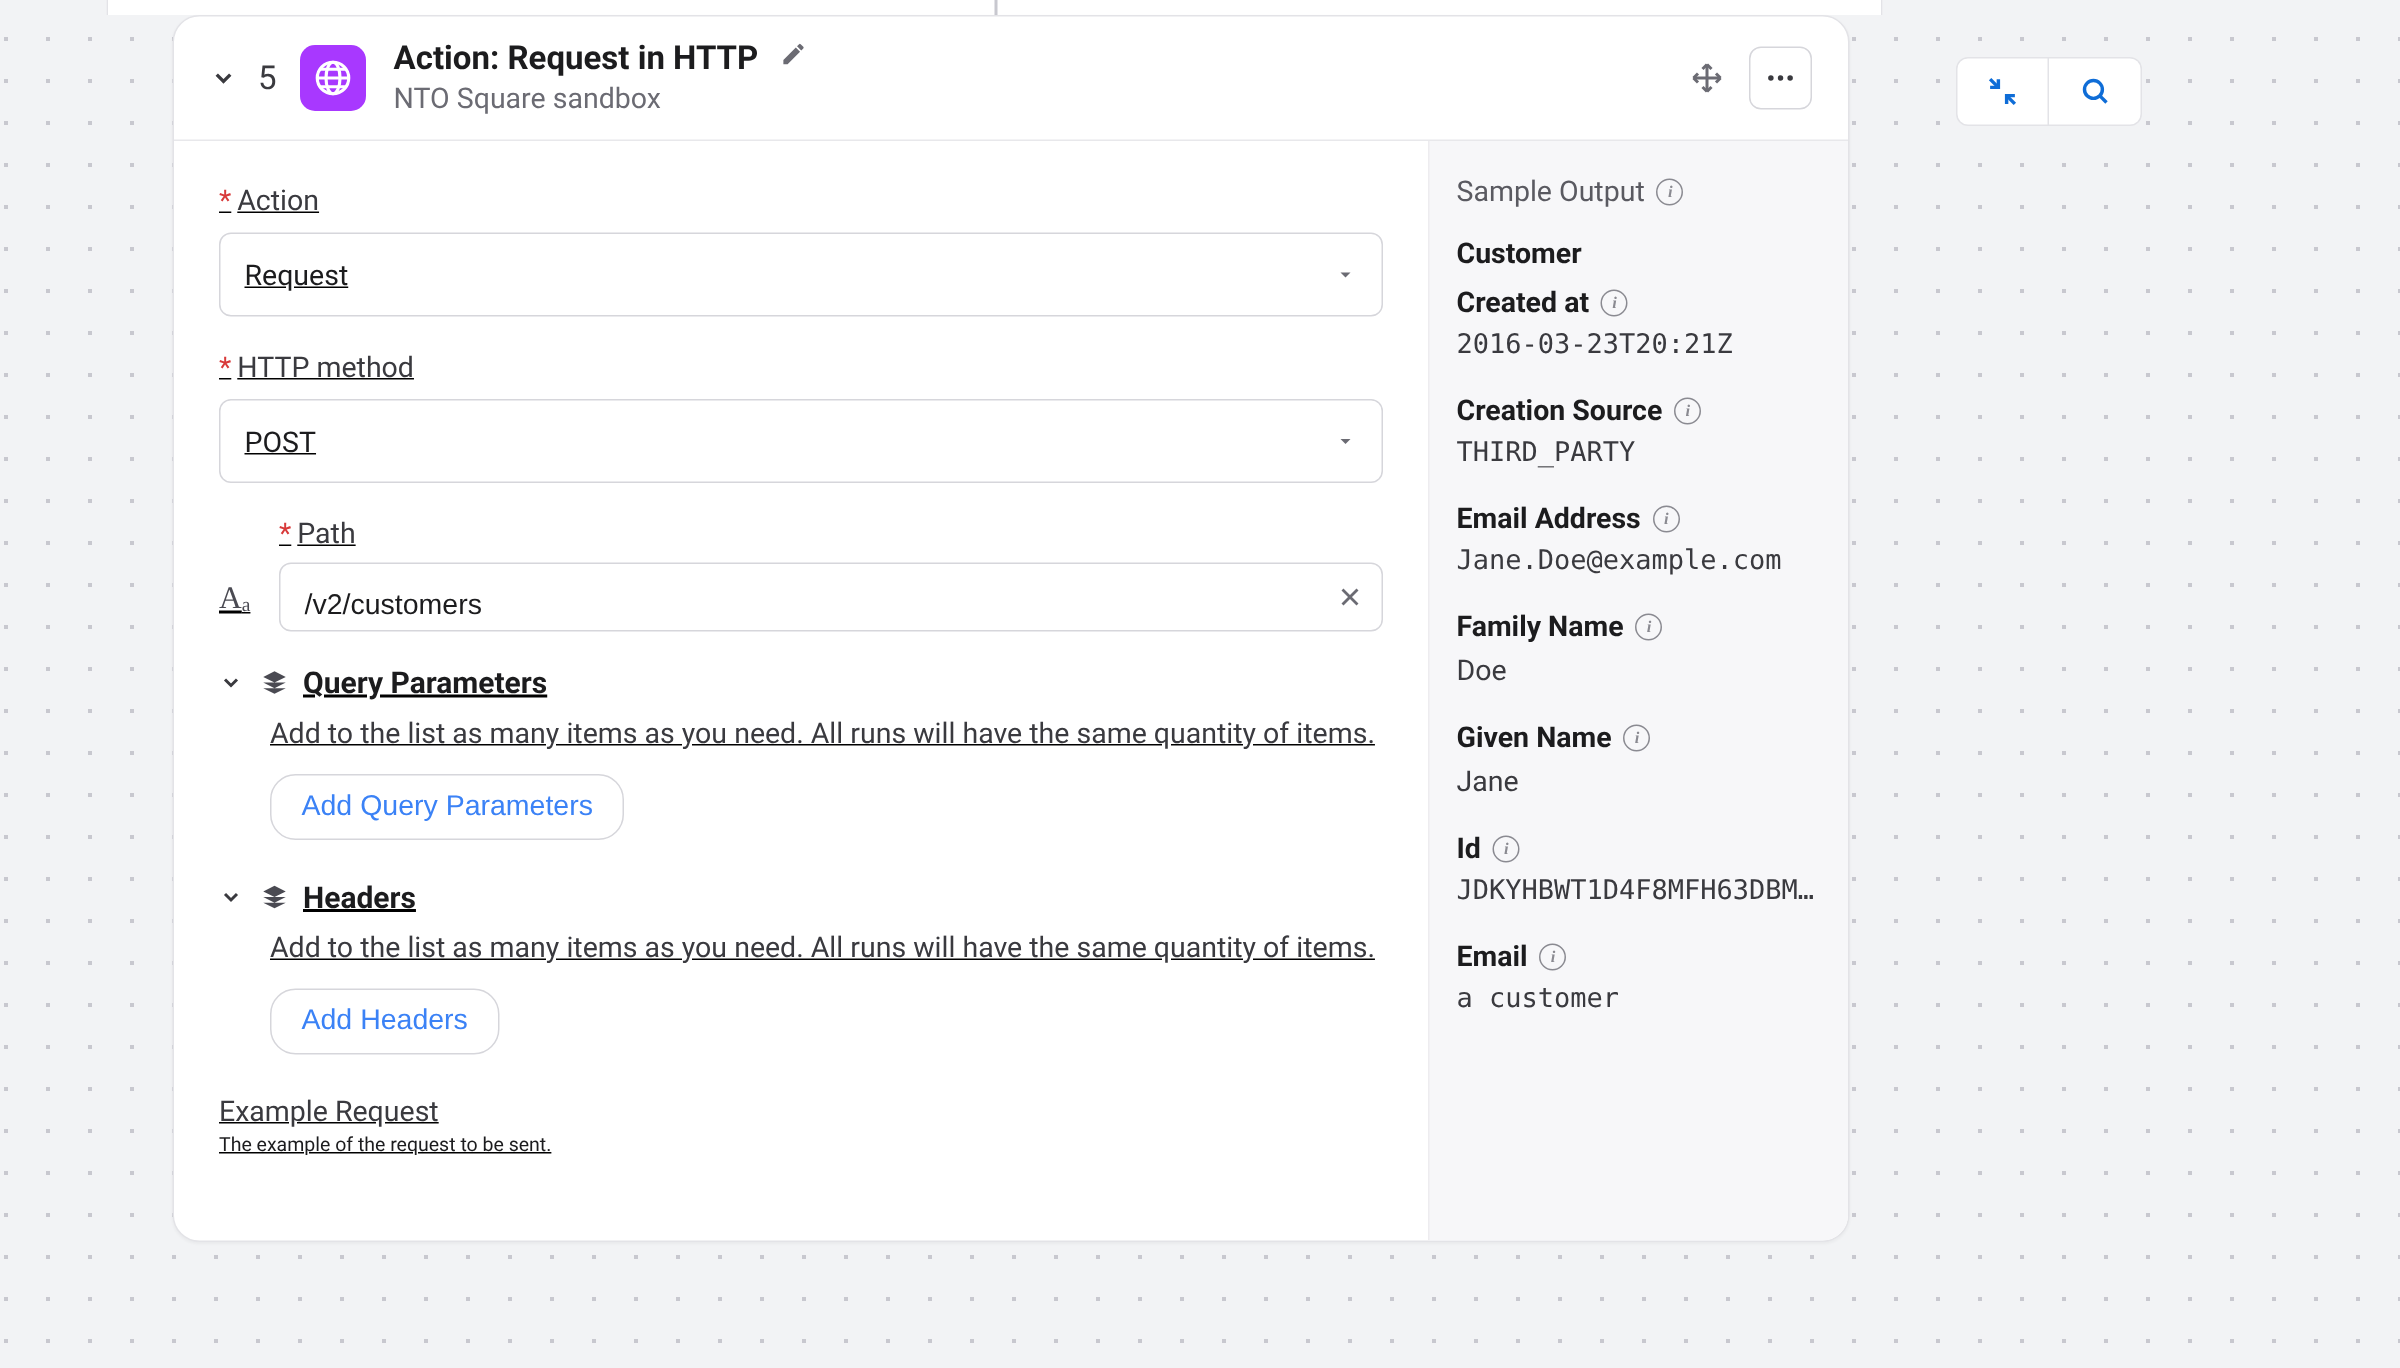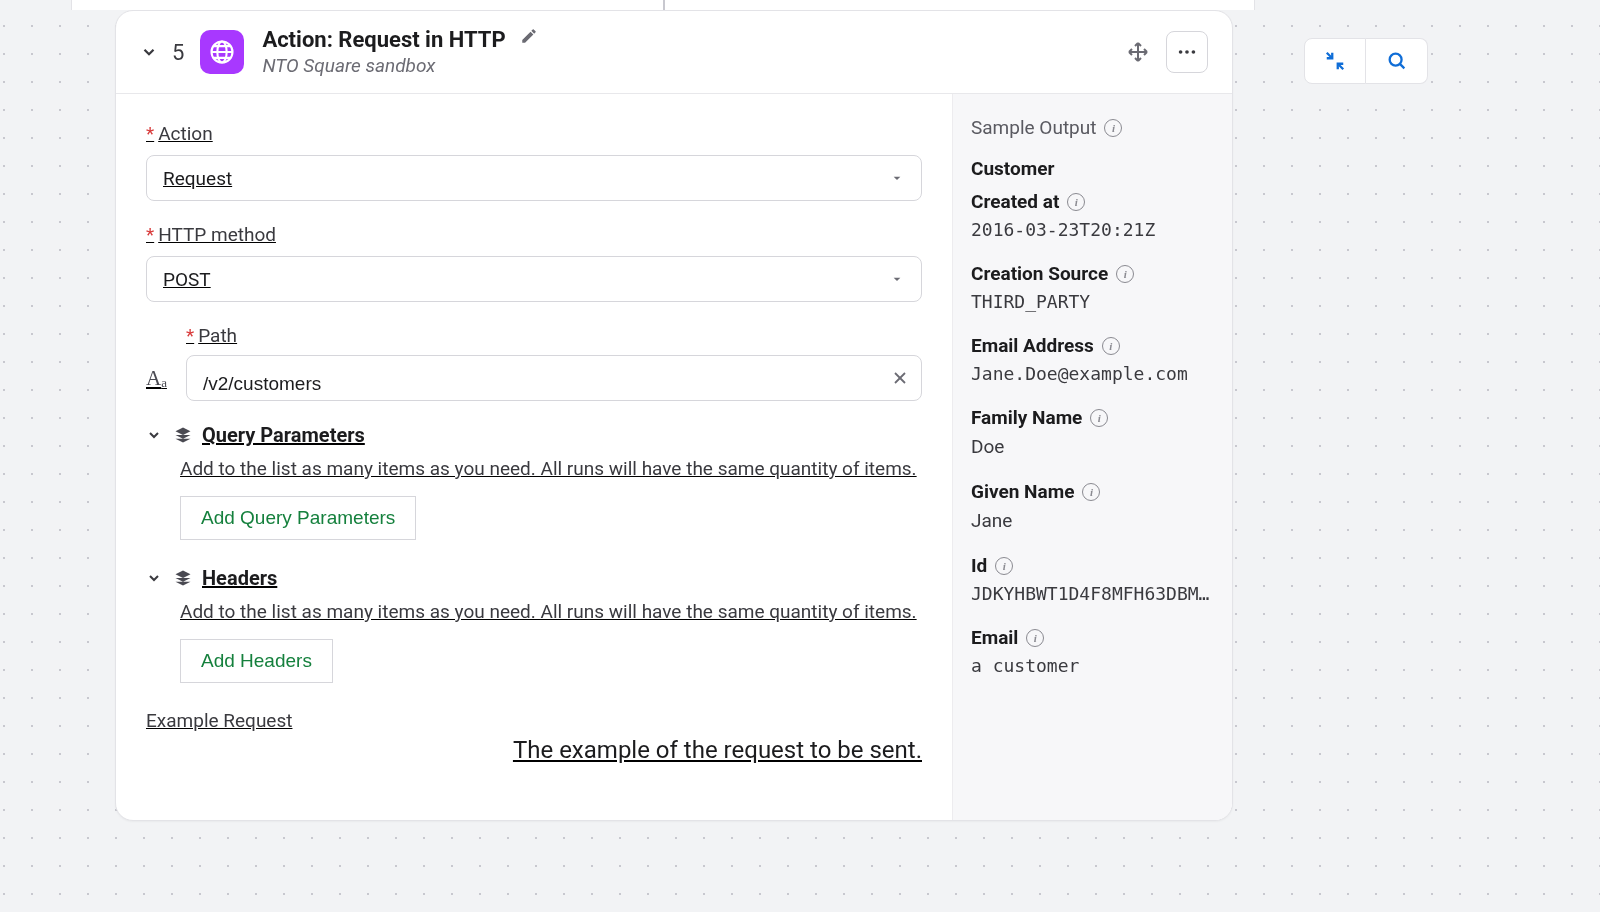--- a/index.html
+++ b/index.html
@@ -9,45 +9,45 @@
 .vertical-line-top { position: absolute; top: 0; left: 663px; width: 2px; height: 10px; background: #c8c8cf; }
 .card { position: absolute; top: 10px; left: 115px; width: 1118px; background: #fff; border: 1px solid #e3e3e7; border-radius: 18px; overflow: hidden; box-shadow: 0 1px 2px rgba(0,0,0,0.04); }
 .card-header { display: flex; align-items: center; padding: 16px 24px; border-bottom: 1px solid #e8e8eb; }
 .chevron-down { width: 18px; height: 18px; margin-right: 14px; cursor: pointer; }
 .step-number { font-size: 22px; color: #3a3a3f; margin-right: 16px; }
 .app-icon { width: 44px; height: 44px; background: #a838ff; border-radius: 10px; display: flex; align-items: center; justify-content: center; margin-right: 18px; }
 .app-icon svg { width: 28px; height: 28px; }
 .title-block { flex: 0 0 auto; }
 .title-line { font-size: 22px; font-weight: 700; color: #1c1c1e; display: flex; align-items: flex-start; }
 .title-line .pencil { margin-left: 14px; width: 18px; height: 18px; color: #6b6b73; cursor: pointer; }
-.subtitle-line { font-size: 19px; color: #6b6b73; margin-top: 2px; font-style: italic; }
+.subtitle-line { font-size: 19px; color: #6b6b73; margin-top: 2px; }
 .header-spacer { flex: 1; }
 .move-icon { width: 24px; height: 24px; color: #6b6b73; margin-right: 16px; cursor: grab; }
 .more-btn { width: 42px; height: 42px; border: 1px solid #d6d6db; border-radius: 8px; background: #fff; display: flex; align-items: center; justify-content: center; cursor: pointer; }
 .card-body { display: flex; }
 .form-col { flex: 1; padding: 28px 30px 40px 30px; text-decoration: underline; }
 .label-row { font-size: 19px; color: #3a3a3f; margin-bottom: 10px; }
 .label-row .req { color: #d83a3a; margin-right: 4px; }
-.select-box { width: 100%; height: 46px; border: 1px solid #d6d6db; border-radius: 8px; padding: 0 16px; display: flex; align-items: center; justify-content: space-between; font-size: 19px; color: #1c1c1e; cursor: pointer; margin-bottom: 22px; }
+.select-box { width: 100%; height: 56px; border: 1px solid #d6d6db; border-radius: 8px; padding: 0 16px; display: flex; align-items: center; justify-content: space-between; font-size: 19px; color: #1c1c1e; cursor: pointer; margin-bottom: 22px; }
 .select-box .caret { width: 16px; height: 16px; color: #6b6b73; }
 .path-row { display: flex; align-items: center; margin-bottom: 22px; }
 .aa-icon { width: 30px; color: #4a4a52; font-size: 21px; margin-right: 10px; font-family: Georgia, serif; display:flex; align-items:flex-end; line-height:1; }
 .aa-icon .big { font-size: 21px; }
 .aa-icon .small { font-size: 13px; }
 .path-input-wrap { flex: 1; position: relative; }
 .path-label { font-size: 19px; color: #3a3a3f; margin-bottom: 8px; margin-left: 40px; }
 .path-input { width: 100%; height: 46px; border: 1px solid #d6d6db; border-radius: 8px; padding: 12px 44px 0 16px; font-size: 19px; color: #1c1c1e; }
 .clear-x { position: absolute; right: 12px; top: 50%; transform: translateY(-50%); width: 20px; height: 20px; color: #6b6b73; cursor: pointer; }
 .section-header { display: flex; align-items: center; font-size: 20px; font-weight: 700; color: #1c1c1e; margin-bottom: 10px; }
 .section-header .chev { width: 16px; height: 16px; margin-right: 12px; cursor: pointer; }
 .section-header .stack { width: 18px; height: 18px; margin-right: 10px; color: #4a4a52; }
 .section-desc { font-size: 19px; color: #3a3a3f; margin-bottom: 16px; margin-left: 34px; }
-.add-btn { display: inline-block; border: 1px solid #d6d6db; border-radius: 0; padding: 10px 20px; font-size: 19px; font-weight: 500; color: #15803d; background: #fff; cursor: pointer; margin-left: 34px; margin-bottom: 26px; }
+.add-btn { display: inline-block; border: 1px solid #d6d6db; border-radius: 17px; padding: 10px 20px; font-size: 19px; font-weight: 500; color: #3b82f6; background: #fff; cursor: pointer; margin-left: 34px; margin-bottom: 26px; }
 .plain-label { font-size: 19px; color: #3a3a3f; margin-bottom: 4px; }
-.plain-text { font-size: 24px; color: #1c1c1e; margin-bottom: 16px; text-align: right; }
+.plain-text { font-size: 13px; color: #1c1c1e; margin-bottom: 16px; }
 .edit-btn { display: inline-block; border: 1px solid #d6d6db; border-radius: 8px; padding: 10px 20px; font-size: 19px; font-weight: 500; color: #0f6dd7; background: #fff; cursor: pointer; }
 .output-col { width: 280px; background: #f7f7f9; border-left: 1px solid #edecef; padding: 22px 18px; }
 .output-title { font-size: 19px; color: #5a5a61; display: flex; align-items: center; margin-bottom: 18px; }
 .info-icon { width: 18px; height: 18px; border: 1.5px solid #8a8a91; border-radius: 50%; display: inline-flex; align-items: center; justify-content: center; font-size: 11px; color: #8a8a91; margin-left: 8px; font-style: italic; font-family: Georgia, serif; font-weight: bold; }
 .out-field-label { font-size: 19px; font-weight: 700; color: #1c1c1e; display: flex; align-items: center; margin-bottom: 6px; }
 .out-field-value { font-family: "SF Mono", Menlo, Consolas, monospace; font-size: 18px; color: #3a3a3f; margin-bottom: 22px; overflow: hidden; white-space: nowrap; text-overflow: ellipsis; }
 .out-field-plain { font-size: 19px; color: #3a3a3f; margin-bottom: 22px; }
 .float-controls { position: absolute; top: 38px; right: 172px; display: flex; }
 .fc-btn { width: 62px; height: 46px; background: #fff; border: 1px solid #e3e3e7; display: flex; align-items: center; justify-content: center; cursor: pointer; }
 .fc-btn:first-child { border-radius: 8px 0 0 8px; }

